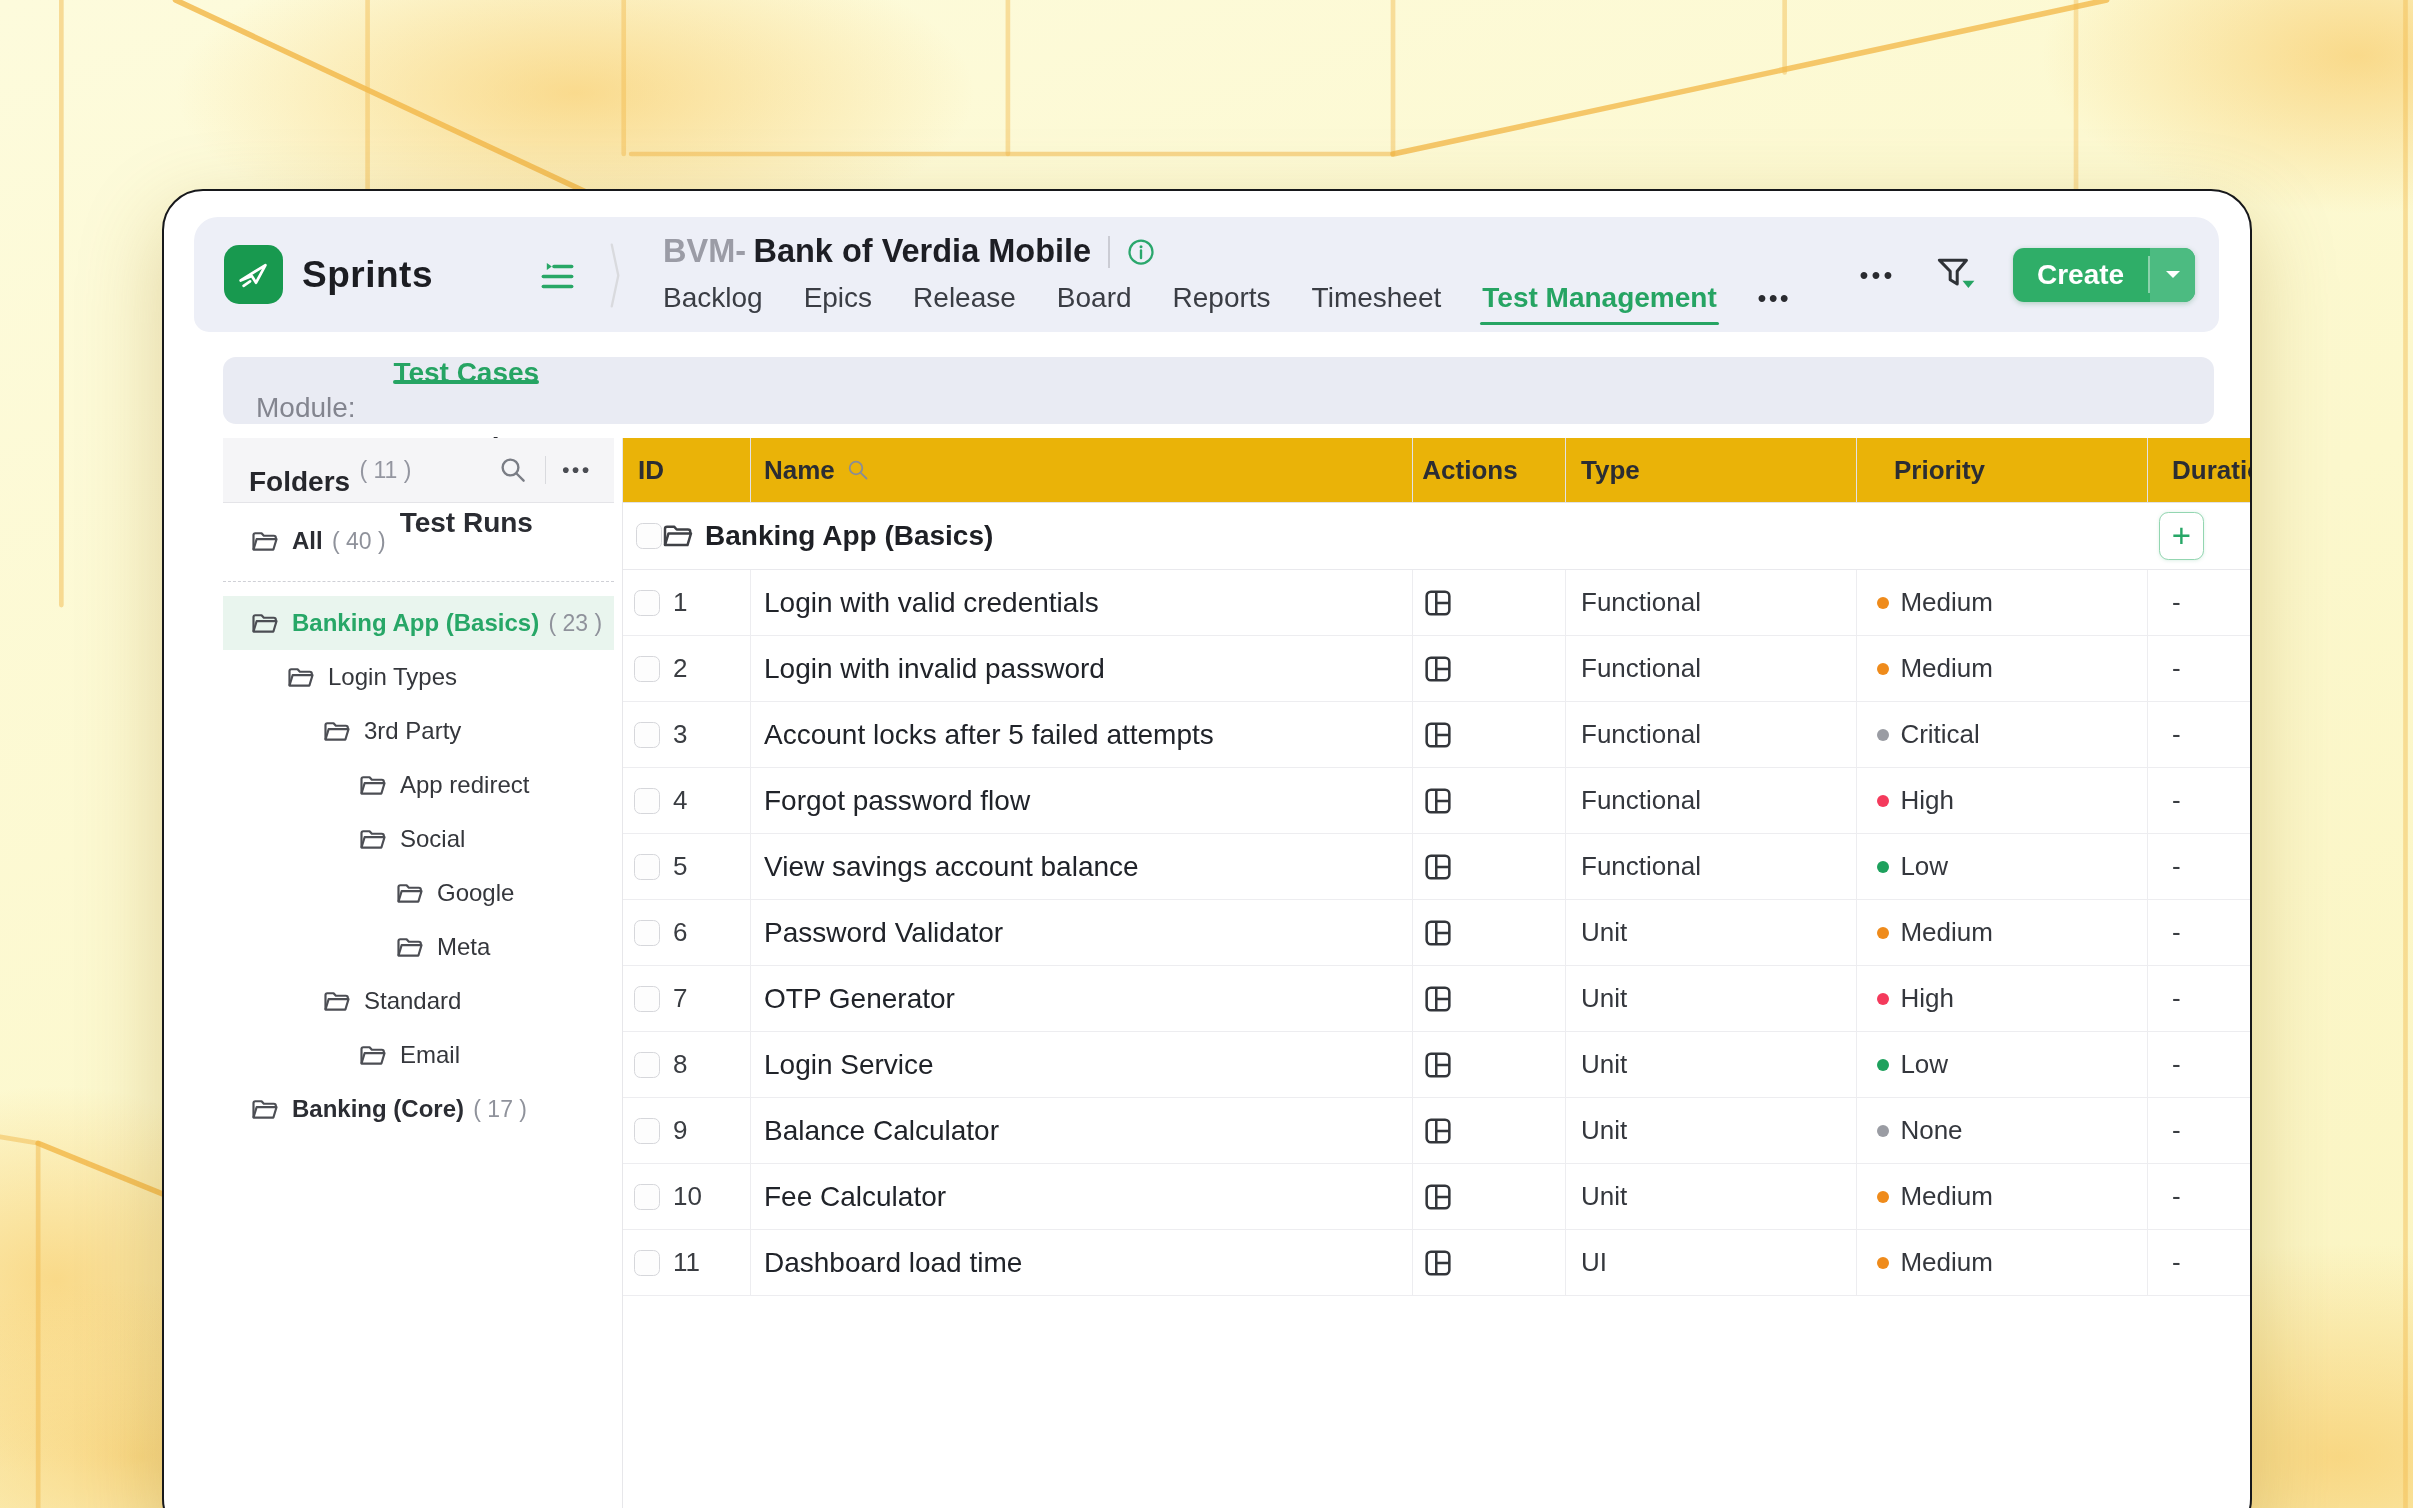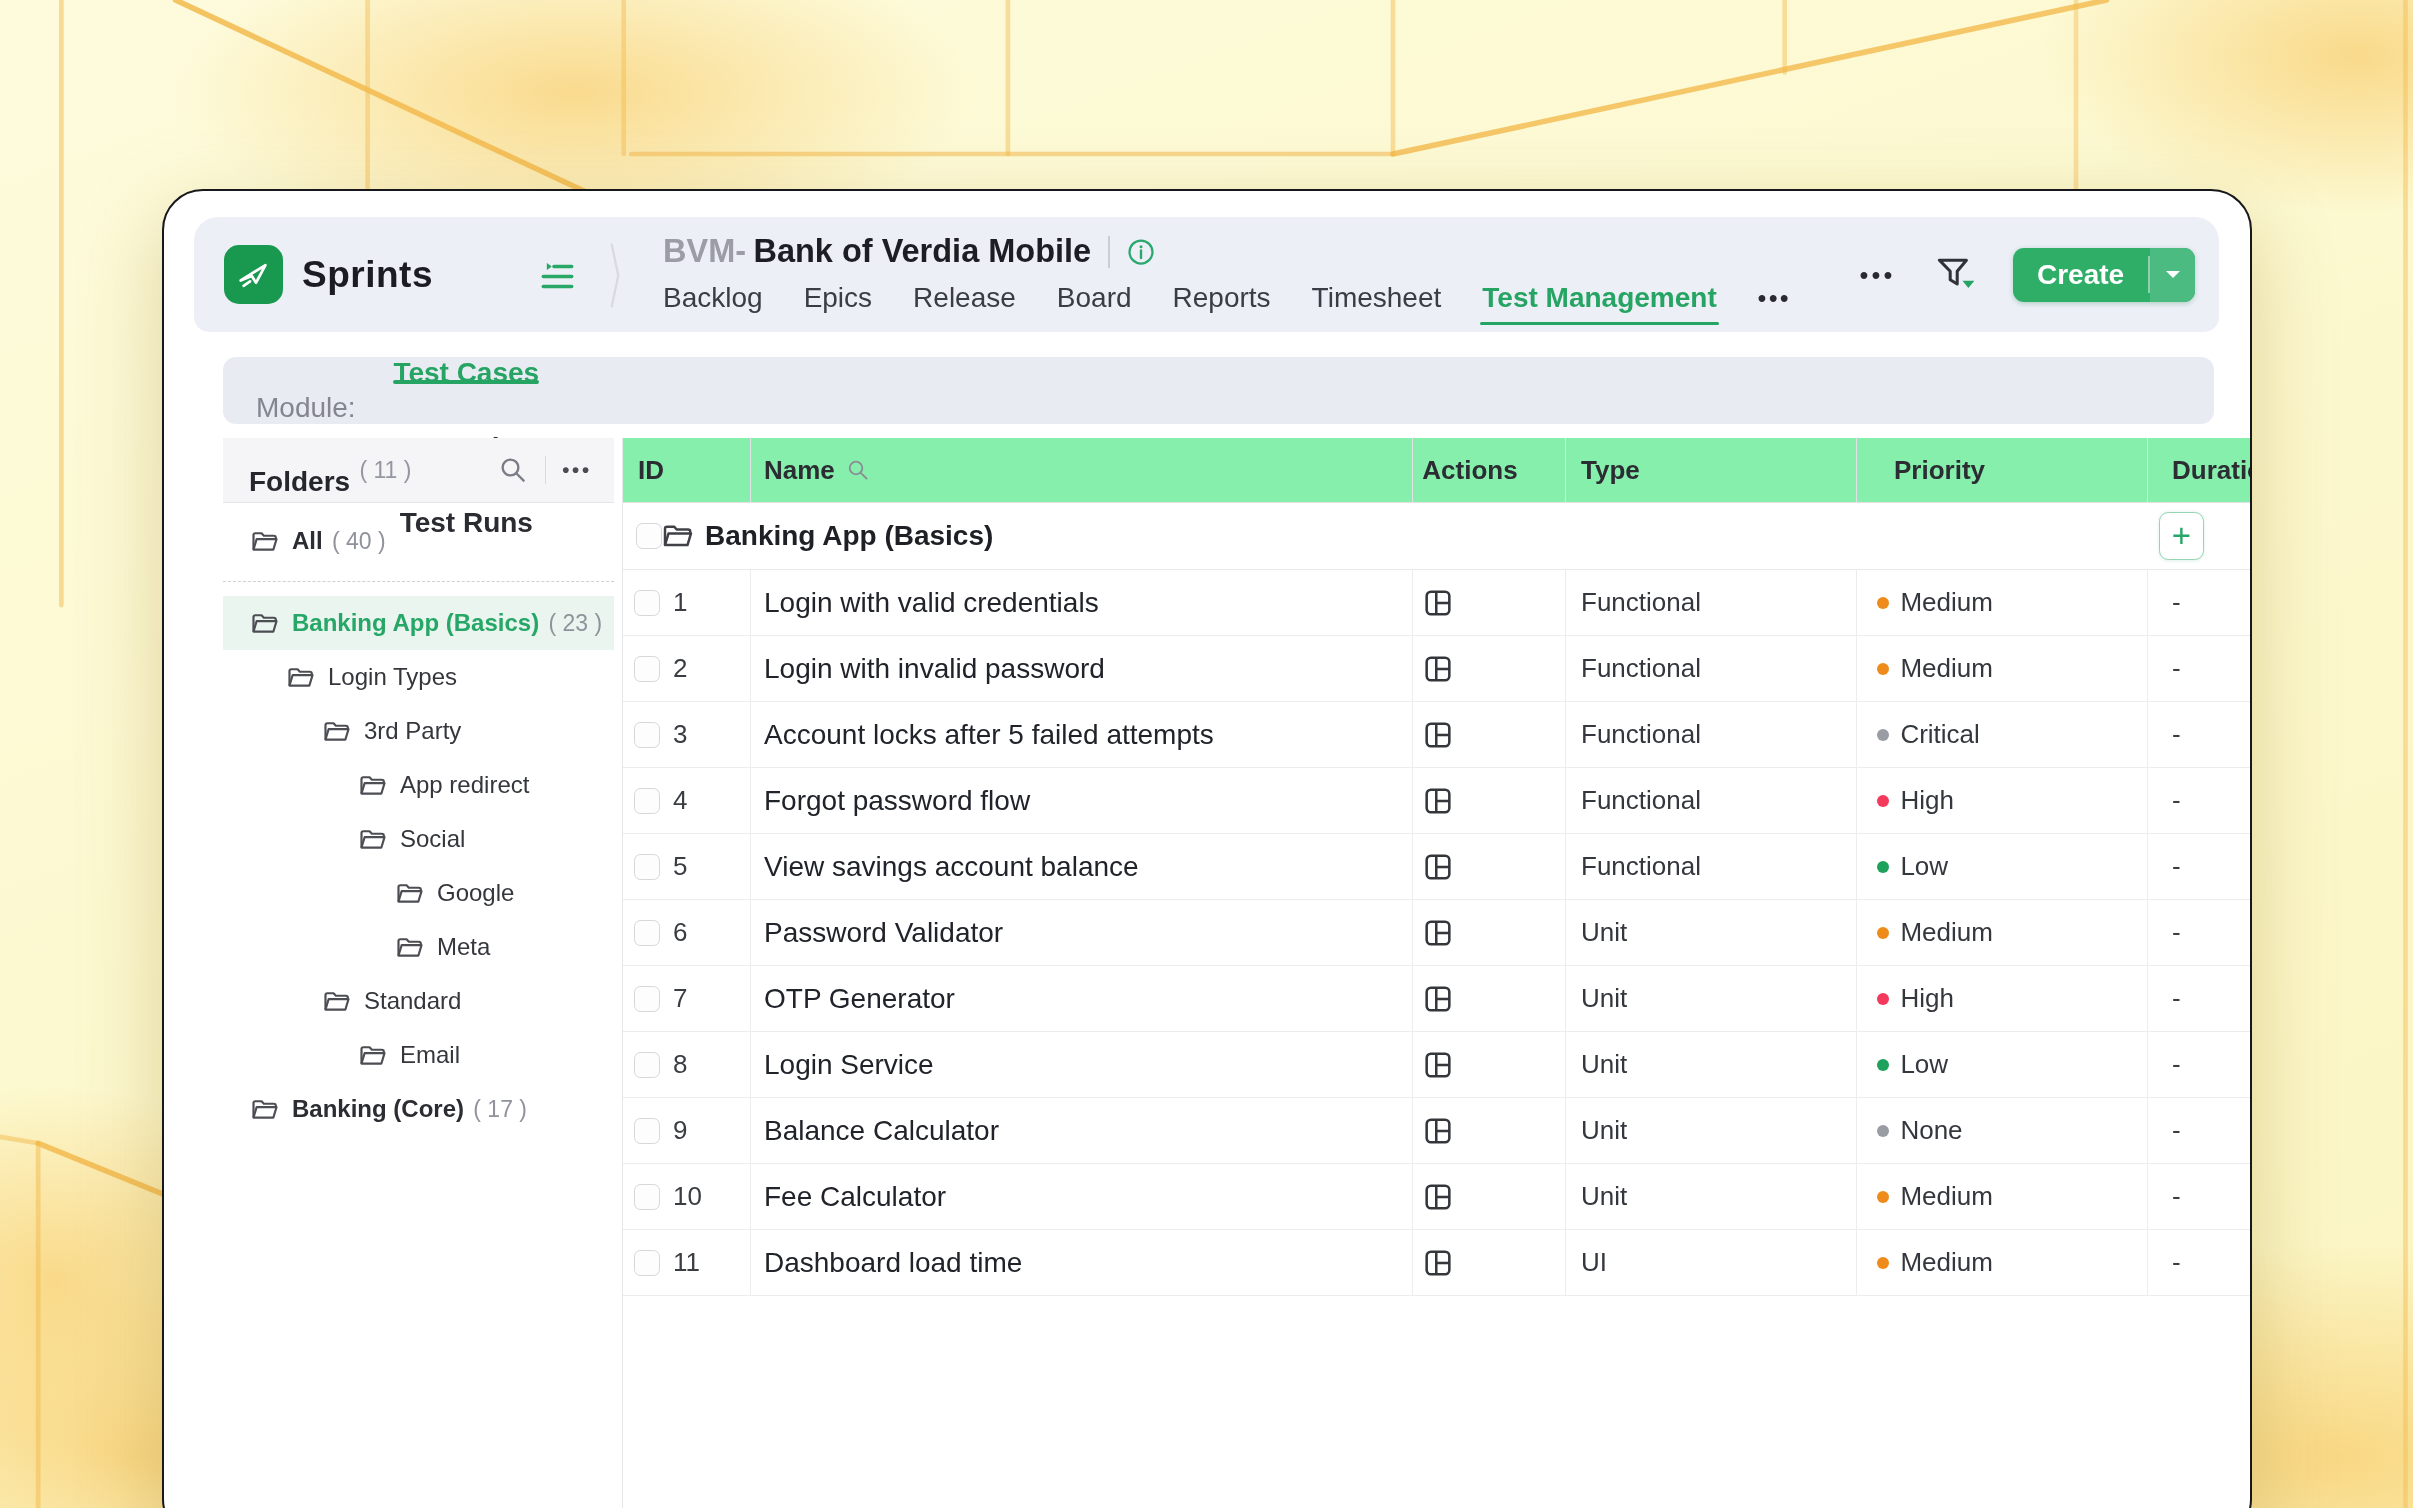--- a/index.html
+++ b/index.html
@@ -70,21 +70,21 @@
   .titem .tlabel{font-size:24px;color:#35373c;margin-left:13px;white-space:nowrap;}
   .titem.lvl0 .tlabel{font-weight:600;color:#2b2d33;}
   .titem .tcount{font-size:23px;color:#8f929b;margin-left:9.3px;}
   .titem.selected{background:#e9f5ee;}
   .titem.selected .tlabel{color:#27a767;}
   .tree-divider{border-top:1.9px dashed #cfd0d6;margin:13px 0 14px 0;}
 
   
   .table{position:absolute;left:458px;top:247px;width:1627px;bottom:0;border-left:0.9px solid #e7e7ea;}
   .thead{display:grid;grid-template-columns:127px 662px 153px 291px 291px 1fr;height:65px;
-    background:#86efac;border-bottom:0.9px solid #e2e2e6;box-sizing:border-box;}
+    background:#eab308;border-bottom:0.9px solid #e2e2e6;box-sizing:border-box;}
   .th{display:flex;align-items:center;font-size:26px;font-weight:600;color:#2b2d33;}
   .th:not(:first-child){border-left:0.9px solid #e2e2e6;}
   .th-id{padding-left:15px;}.th-name{padding-left:13px;gap:11px;}
   .th-actions{padding-left:9.3px;}.th-type{padding-left:15px;}
   .th-priority{padding-left:37px;}.th-duration{padding-left:24px;}
   .group-row{height:67px;display:flex;align-items:center;border-bottom:0.9px solid #e9e9ed;
     background:#fff;padding-left:13px;box-sizing:border-box;}
   .group-name{font-size:28px;font-weight:700;color:#1e2025;margin-left:11px;}
   .add-btn{margin-left:auto;margin-right:46px;width:43px;height:46px;border:1.9px solid #93d6b1;
     border-radius:9.3px;color:#27a767;font-size:33px;font-weight:500;display:flex;align-items:center;

